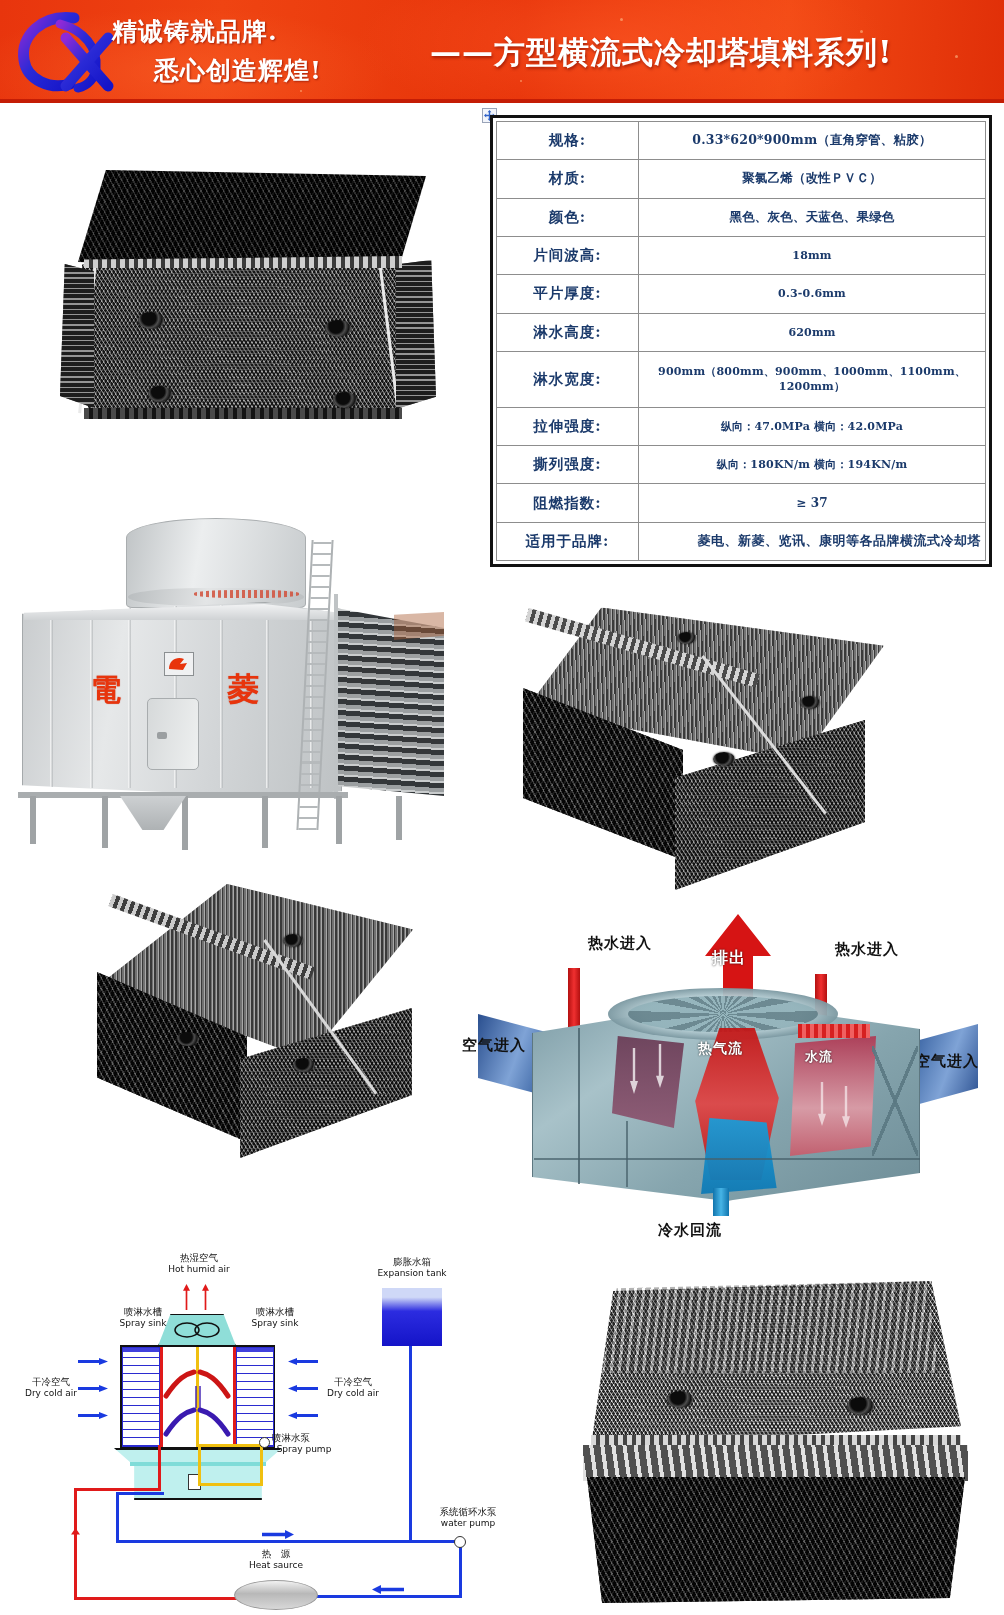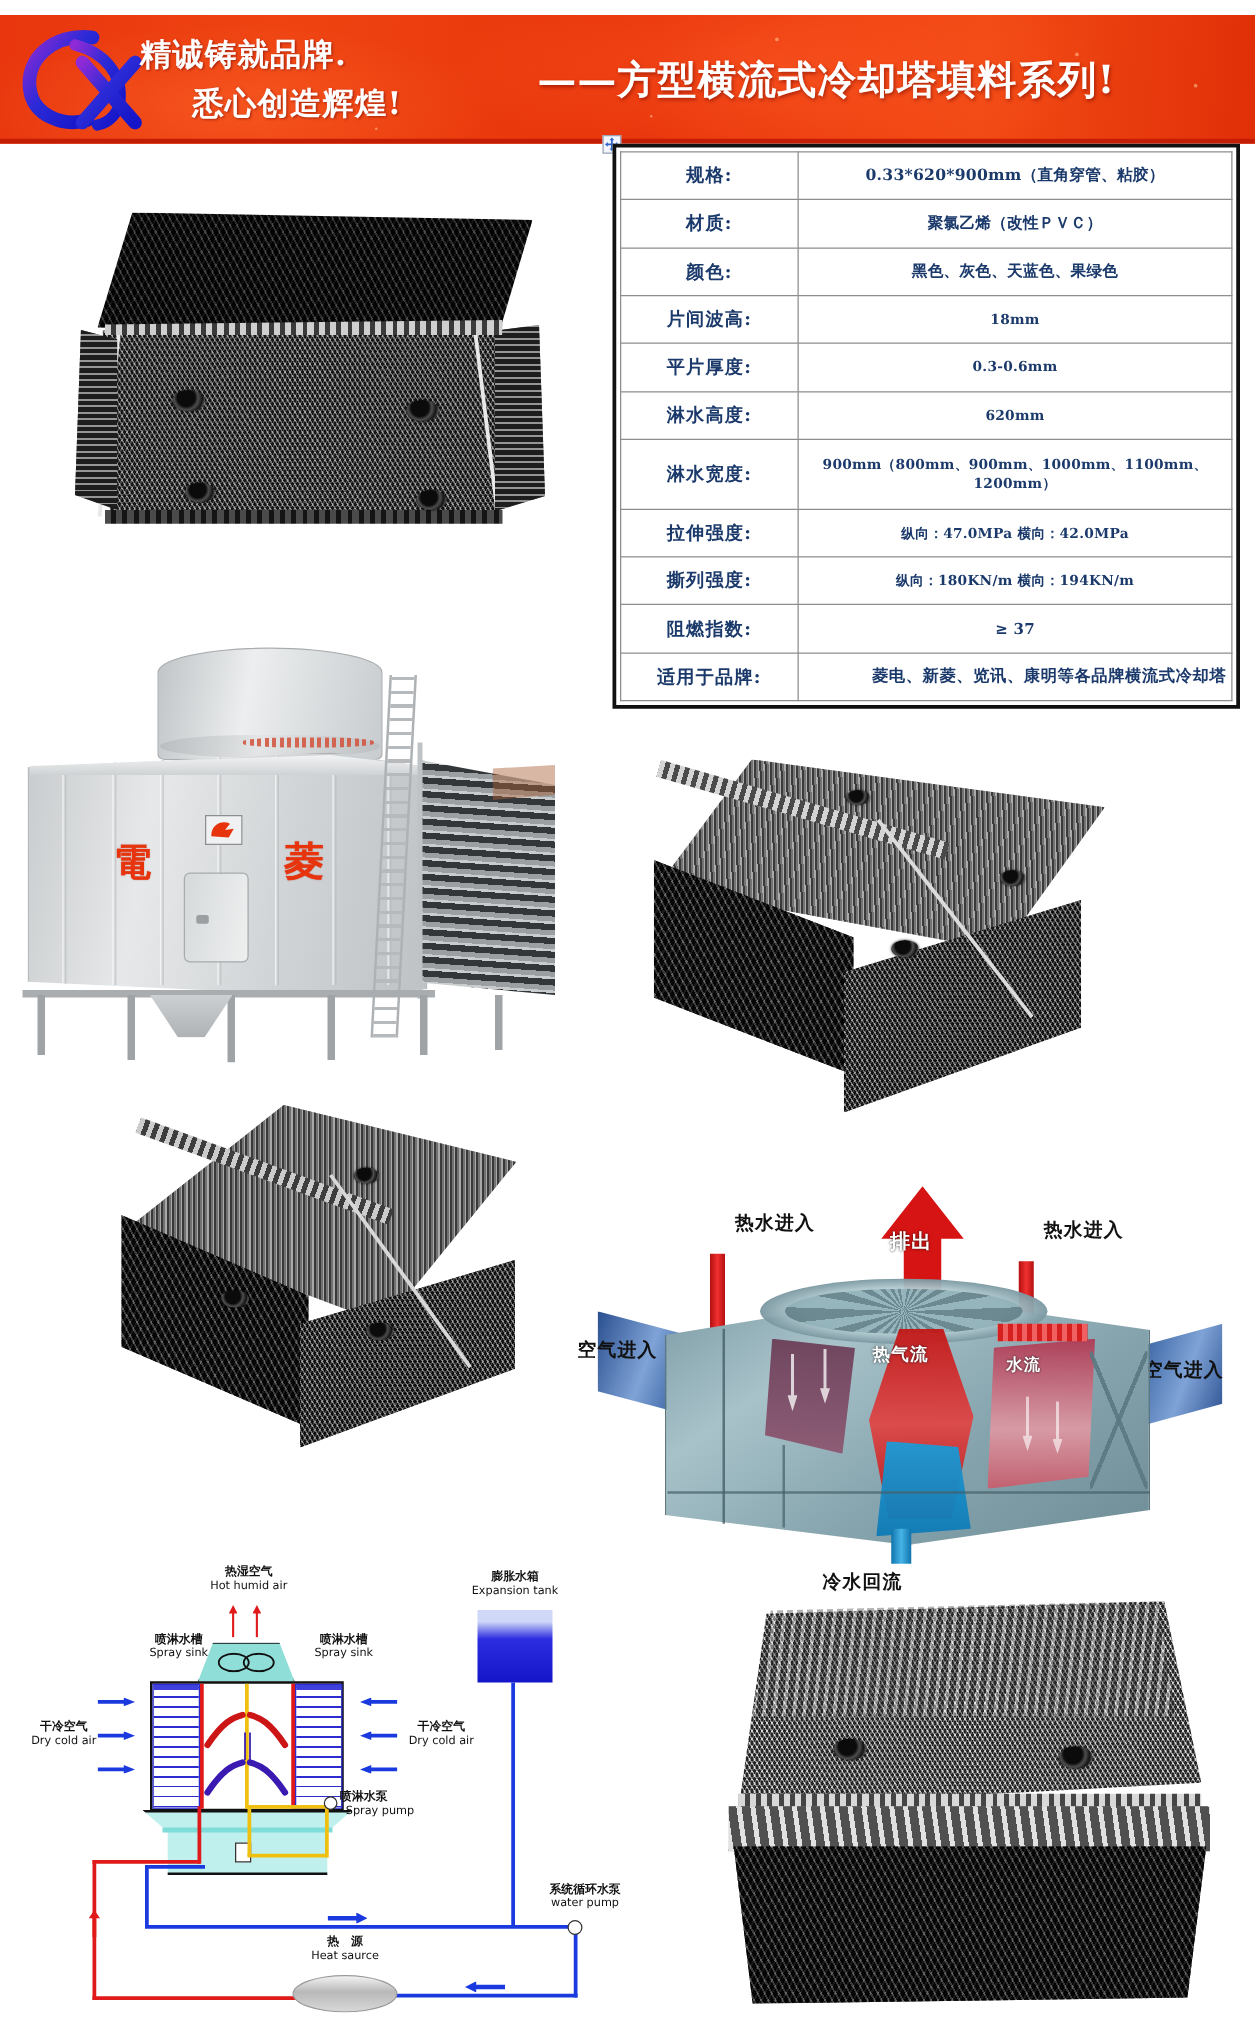--- a/index.html
+++ b/index.html
@@ -5,21 +5,21 @@
   * { margin:0; padding:0; box-sizing:border-box; }
   html,body { background:#ffffff; }
   body {
     width:1004px; height:1615px; position:relative;
     font-family:"Liberation Sans","DejaVu Sans",sans-serif;
     overflow:hidden;
   }
 
   
   .banner {
-    position:absolute; left:0; top:12px; width:1004px; height:103px;
+    position:absolute; left:0; top:0; width:1004px; height:103px;
     background:
       radial-gradient(ellipse 380px 120px at 62% 40%, rgba(255,90,40,.55) 0%, rgba(255,60,20,0) 70%),
       radial-gradient(ellipse 300px 90px at 18% 70%, rgba(255,110,50,.40) 0%, rgba(255,60,20,0) 72%),
       linear-gradient(95deg,#e8350d 0%,#ef4412 22%,#e63309 52%,#f24a14 78%,#e02f08 100%);
     overflow:hidden;
   }
   .banner-sparkle { position:absolute; border-radius:50%; background:rgba(255,200,150,.55); }
   .banner-bottom-line { position:absolute; left:0; bottom:0; width:1004px; height:4px; background:#c41d05; }
 
   .logo-mark {
@@ -115,21 +115,21 @@
 
   
   .cut-label { position:absolute; color:#111; font-weight:bold; font-size:15px;
                font-family:"DejaVu Sans","Liberation Sans",sans-serif; white-space:nowrap;
                letter-spacing:1px; }
   .cut-label.wht { color:#ffffff; text-shadow:0 0 2px rgba(0,0,0,.85); }
 
   
   .sc-label { position:absolute; font-family:"DejaVu Sans","Liberation Sans",sans-serif;
               color:#111; text-align:center; line-height:1.25; white-space:nowrap; }
-  .sc-cn { font-size:9.5px; font-weight:bold; display:block; }
+  .sc-cn { font-size:9.5px; font-weight:normal; display:block; }
   .sc-en { font-size:9px; display:block;text-align:center; }
   .sc-line { position:absolute; }
 </style>
 </head>
 <body>
 
 <div class="banner">
   <div class="banner-sparkle" style="left:620px;top:18px;width:3px;height:3px;"></div>
   <div class="banner-sparkle" style="left:700px;top:62px;width:2px;height:2px;"></div>
   <div class="banner-sparkle" style="left:860px;top:30px;width:3px;height:3px;"></div>
@@ -369,21 +369,21 @@
   <div class="tex-chev" style="position:absolute;left:155px;top:128px;width:172px;height:150px;
               background-color:#2b2b2b;
               clip-path:polygon(0% 34%,100% 0%,100% 58%,0% 100%);"></div>
   <div style="position:absolute;left:178px;top:60px;width:3px;height:190px;
               background:#d8d8d8;transform:rotate(-36deg);transform-origin:top center;"></div>
   <div class="hole" style="left:198px;top:54px;width:20px;height:13px;"></div>
   <div class="hole" style="left:92px;top:152px;width:22px;height:14px;"></div>
   <div class="hole" style="left:208px;top:178px;width:22px;height:14px;"></div>
 </div>
 
-<div class="ph" style="left:460px;top:931px;width:545px;height:370px;">
+<div class="ph" style="left:460px;top:896px;width:545px;height:370px;">
 
   <div style="position:absolute;left:243px;top:18px;width:70px;height:120px;">
     <svg width="70" height="120" viewBox="0 0 70 120">
       <path d="M35 0 L68 42 H50 V120 H20 V42 H2 Z" fill="#d61414"></path>
     </svg>
   </div>
   <div class="cut-label wht" style="left:252px;top:52px;font-size:16px;">排出</div>
 
   <div style="position:absolute;left:108px;top:72px;width:12px;height:60px;
               background:linear-gradient(90deg,#b31010,#f03030,#b31010);"></div>

